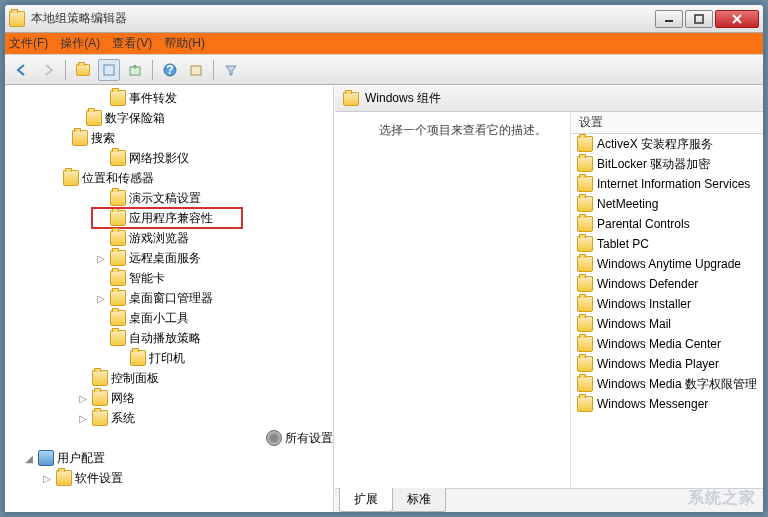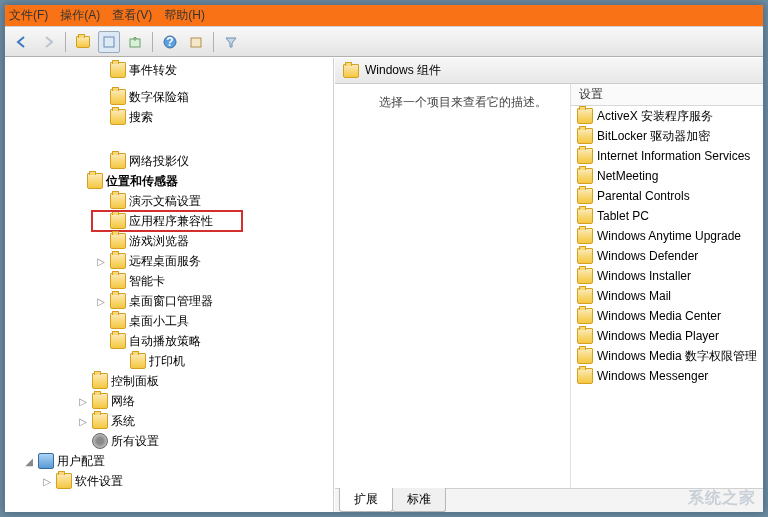--- a/index.html
+++ b/index.html
@@ -47,20 +47,42 @@
 .folder-icon::before { content:''; position:absolute; top:-3px; left:1px; width:5px; height:3px; background:#f8d878; border:1px solid #d4a020; border-bottom:none; border-radius:1px 1px 0 0; }
 .settings-icon { background:radial-gradient(circle,#888 30%,#bbb 70%); border-radius:50%; border:1px solid #666; }
 .computer-icon { background:linear-gradient(#aad4f5,#5a9bd4); border:1px solid #3a6a9a; border-radius:2px; }
 .watermark { position:absolute; right:12px; bottom:8px; color:rgba(120,140,160,0.35); font-size:16px; font-weight:bold; pointer-events:none; letter-spacing:1px; }
 </style>
 </head>
 <body>
 
 <div class="window">
 
+  <div class="titlebar">
+    <span class="icon folder-icon"></span>
+    <span class="title">本地组策略编辑器</span>
+    <div class="winbtns">
+      <div class="winbtn">
+          <svg width="10" height="10">
+            <line x1="1" y1="7" x2="9" y2="7" stroke="#333" stroke-width="2"></line>
+          </svg>
+        </div>
+      <div class="winbtn">
+          <svg width="10" height="10">
+            <rect x="1" y="1" width="8" height="8" fill="none" stroke="#333" stroke-width="1.5"></rect>
+          </svg>
+        </div>
+      <div class="winbtn close">
+          <svg width="10" height="10">
+            <line x1="1" y1="1" x2="9" y2="9" stroke="#fff" stroke-width="2"></line>
+            <line x1="9" y1="1" x2="1" y2="9" stroke="#fff" stroke-width="2"></line>
+          </svg>
+        </div>
+    </div>
+  </div>
 
   <div class="menubar">
     <span>文件(F)</span>
     <span>操作(A)</span>
     <span>查看(V)</span>
     <span>帮助(H)</span>
   </div>
 
   <div class="toolbar">
     <div class="tbtn">
@@ -109,36 +131,36 @@
   </div>
 
   <div class="content">
 
     <div class="tree-pane" id="tree-container">
         <div class="tree-item" style="padding-left: 90px;">
           <span class="expander"></span>
           <span class="ticon folder-icon"></span>
           <span>事件转发</span>
         </div>
-        <div class="tree-item" style="padding-left: 90px; margin-top: 7px;">
+        <div class="tree-item" style="padding-left: 66px;">
           <span class="expander"></span>
           <span class="ticon folder-icon"></span>
           <span>数字保险箱</span>
         </div>
-        <div class="tree-item" style="padding-left: 90px;">
+        <div class="tree-item" style="padding-left: 52px;">
           <span class="expander"></span>
           <span class="ticon folder-icon"></span>
           <span>搜索</span>
         </div>
-        <div class="tree-item" style="padding-left: 90px; margin-top: 24px;">
+        <div class="tree-item" style="padding-left: 90px;">
           <span class="expander"></span>
           <span class="ticon folder-icon"></span>
           <span>网络投影仪</span>
         </div>
-        <div class="tree-item" style="padding-left: 67px; font-weight: bold;">
+        <div class="tree-item" style="padding-left: 43px;">
           <span class="expander"></span>
           <span class="ticon folder-icon"></span>
           <span>位置和传感器</span>
         </div>
         <div class="tree-item" style="padding-left: 90px;">
           <span class="expander"></span>
           <span class="ticon folder-icon"></span>
           <span>演示文稿设置</span>
         </div>
         <div class="tree-item highlighted" style="padding-left: 90px;">
@@ -189,21 +211,21 @@
         <div class="tree-item" style="padding-left: 72px;">
           <span class="expander">▷</span>
           <span class="ticon folder-icon"></span>
           <span>网络</span>
         </div>
         <div class="tree-item" style="padding-left: 72px;">
           <span class="expander">▷</span>
           <span class="ticon folder-icon"></span>
           <span>系统</span>
         </div>
-        <div class="tree-item" style="padding-left: 72px;">
+        <div class="tree-item" style="padding-left: 72px; justify-content: flex-end;">
           <span class="expander"></span>
           <span class="ticon settings-icon"></span>
           <span>所有设置</span>
         </div>
         <div class="tree-item" style="padding-left: 18px;">
           <span class="expander">◢</span>
           <span class="ticon computer-icon"></span>
           <span>用户配置</span>
         </div>
         <div class="tree-item" style="padding-left: 36px;">

